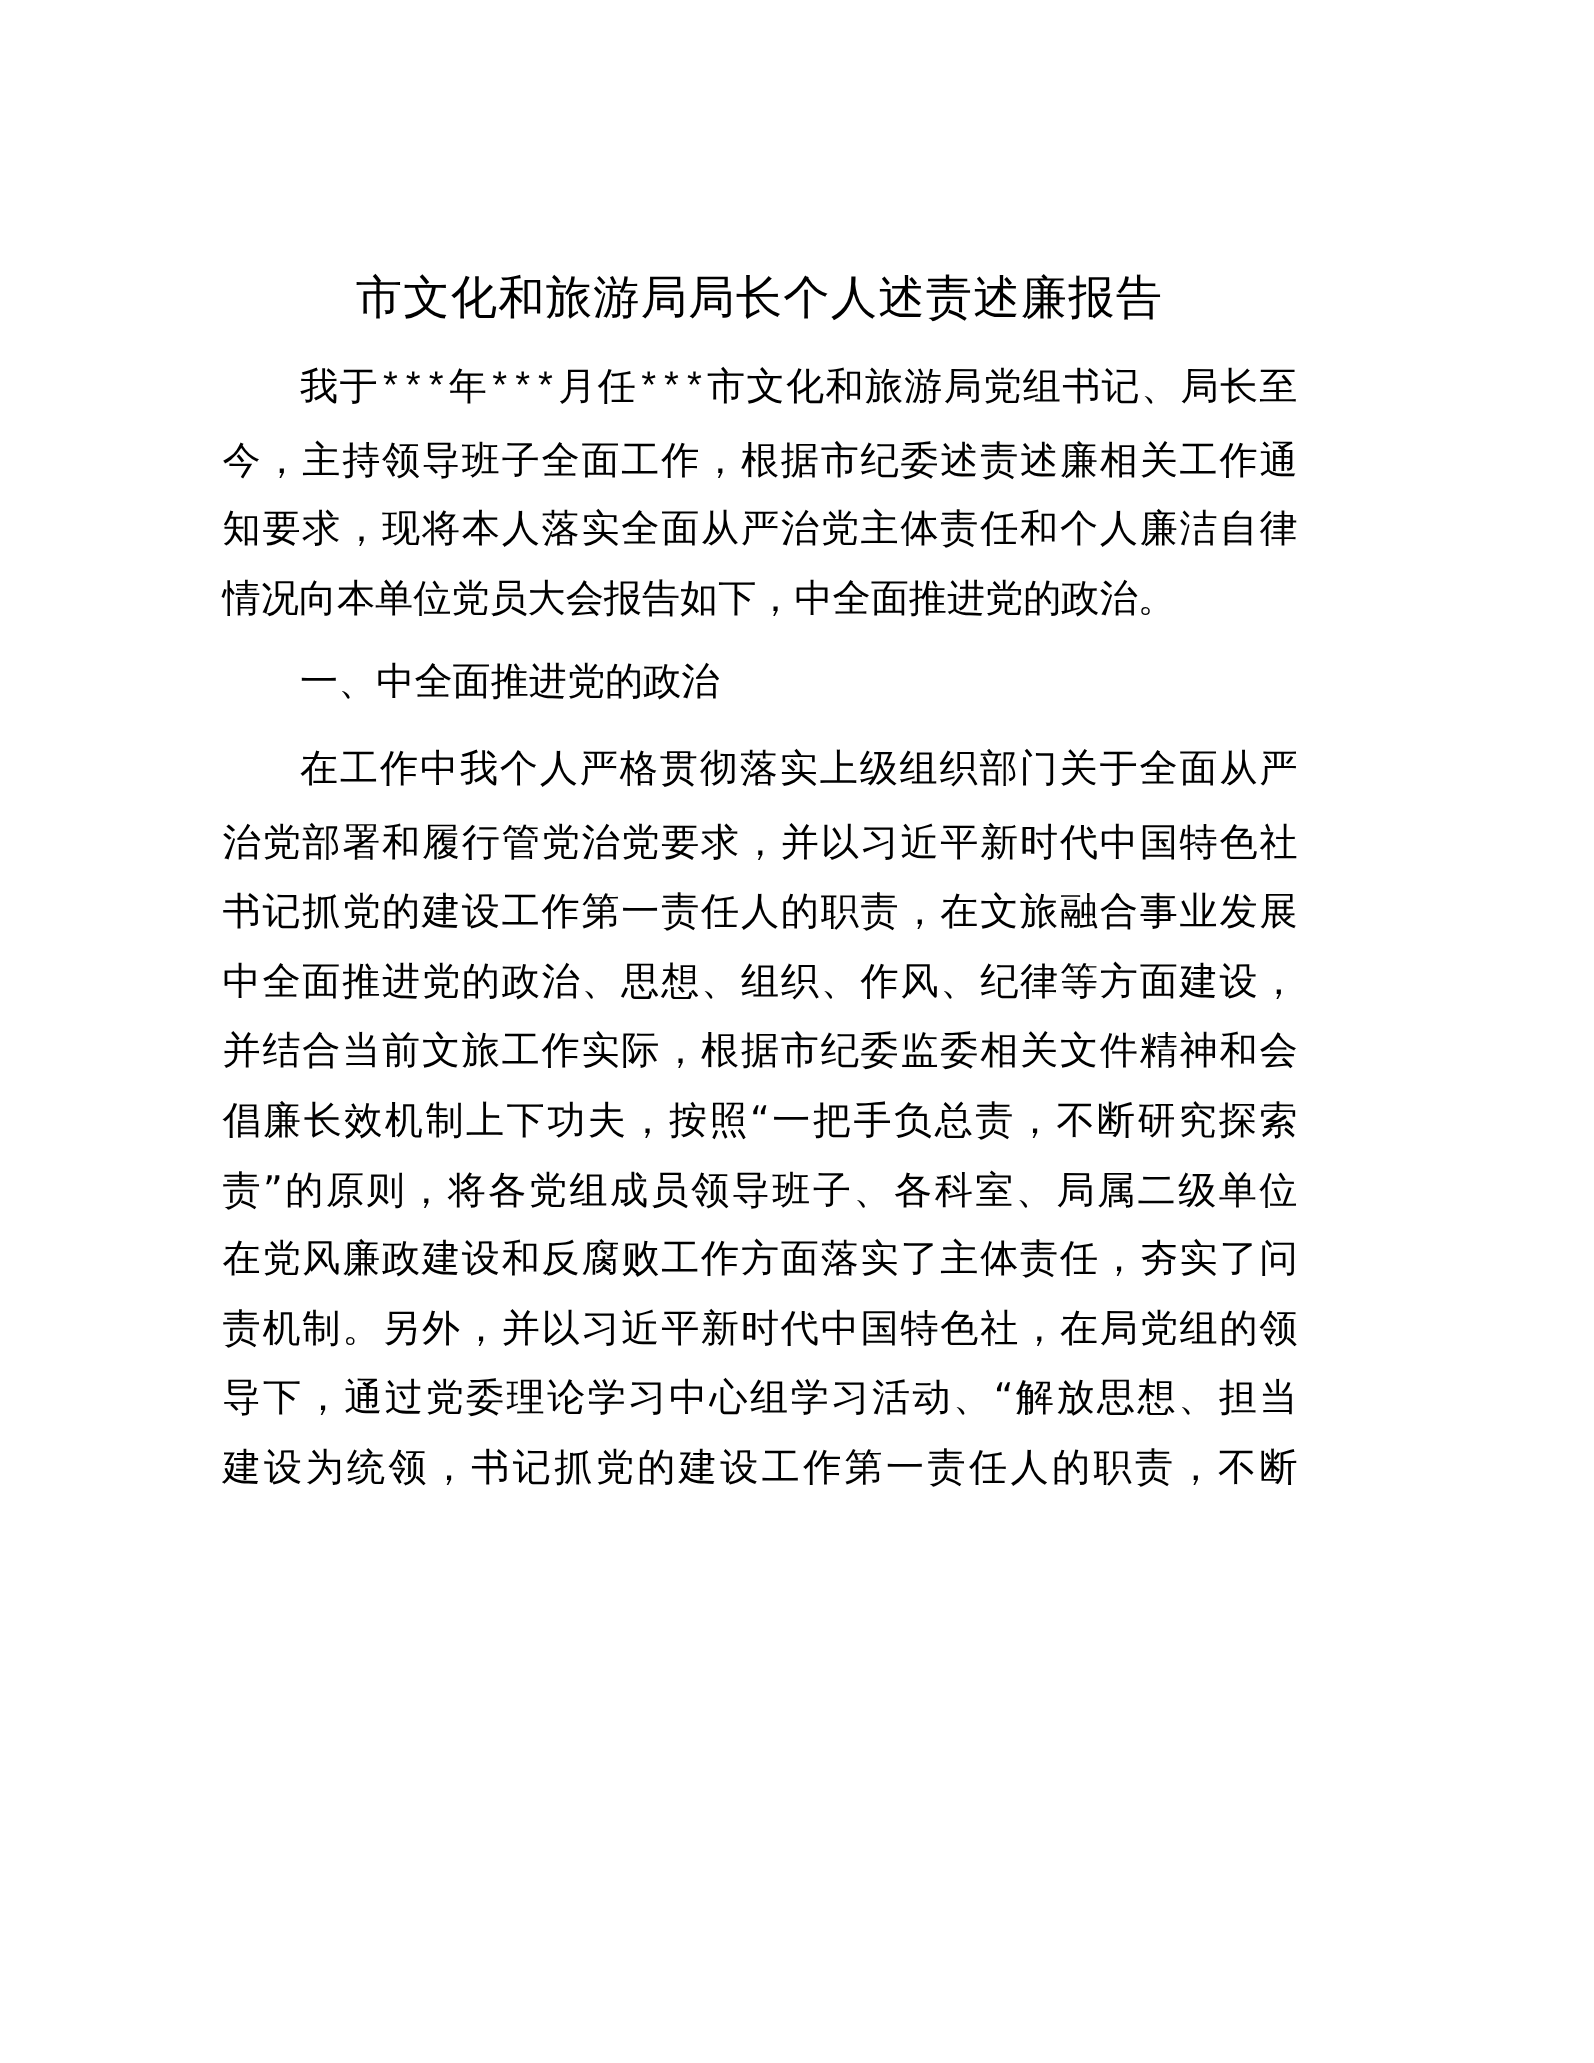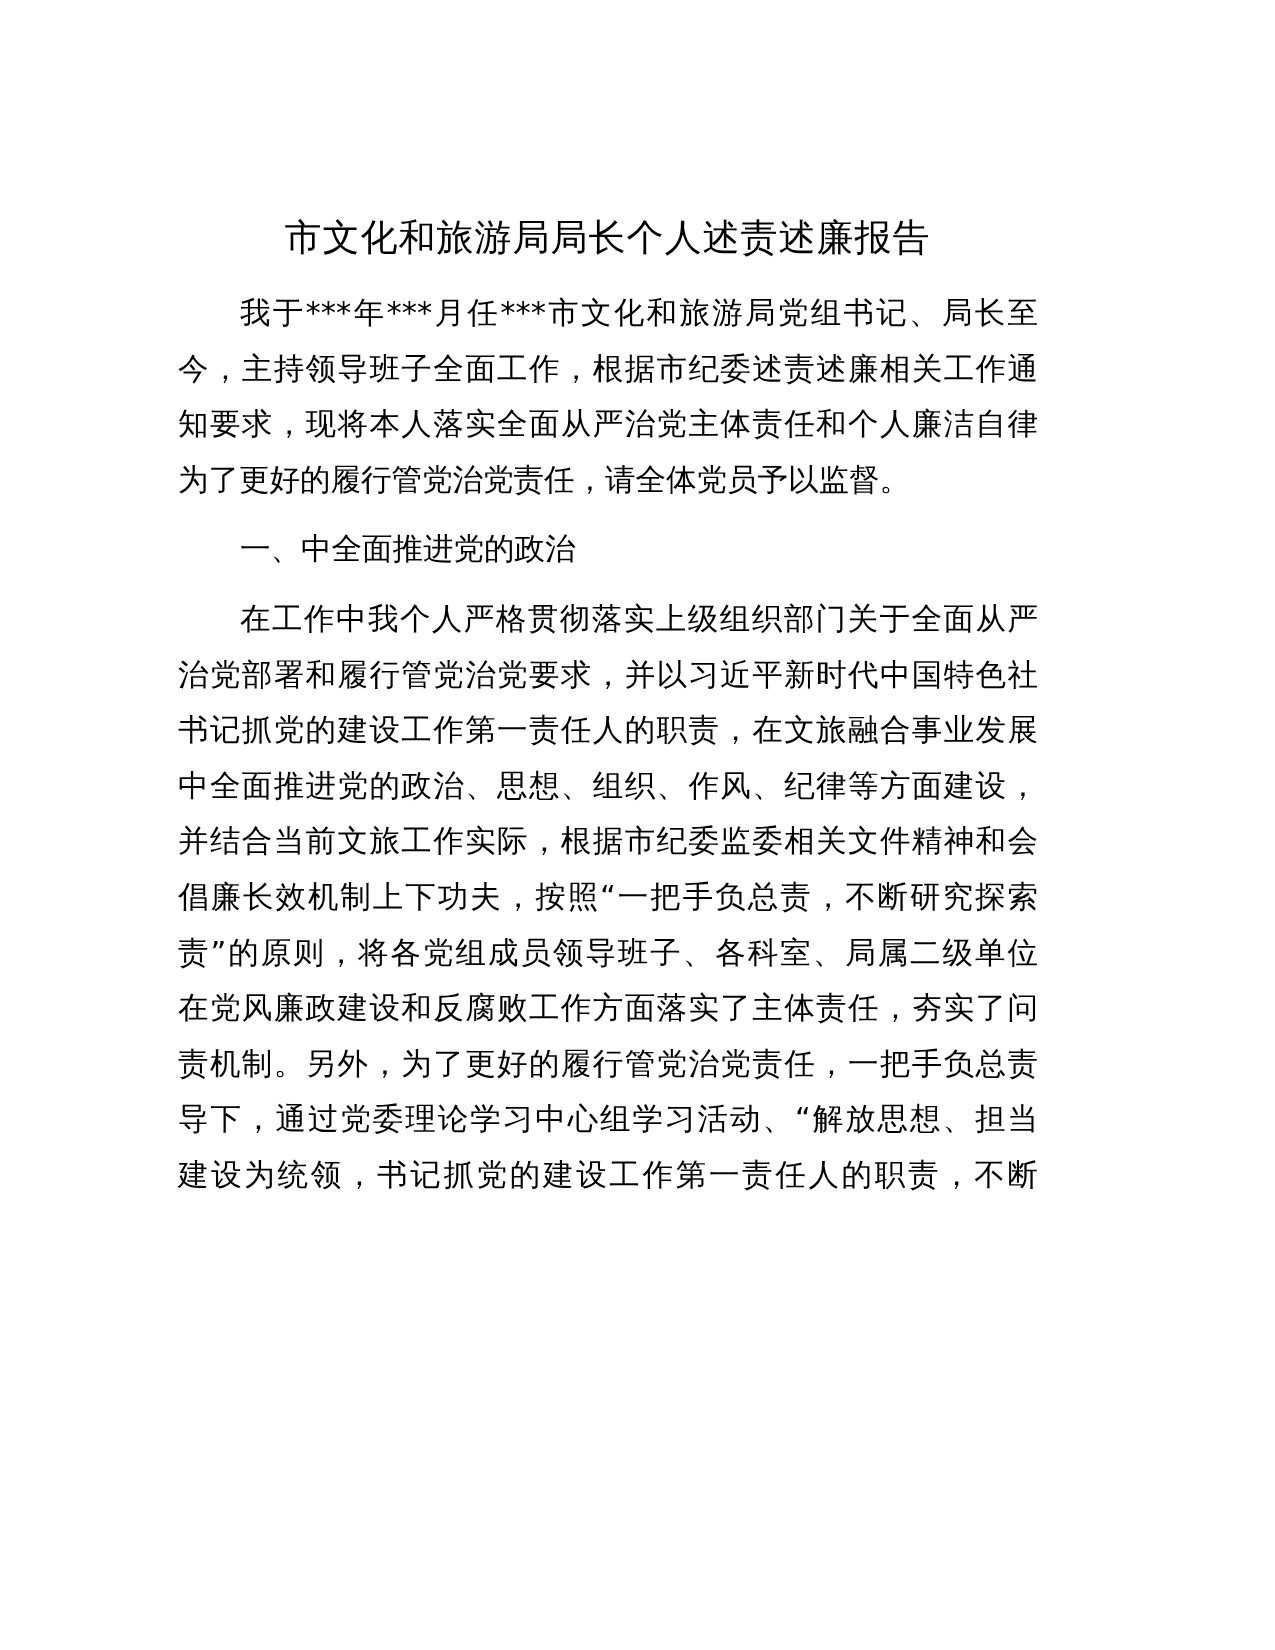--- a/index.html
+++ b/index.html
@@ -46,20 +46,21 @@
       height: 55.6px;
       line-height: 55.6px;
       font-size: 30.5px;
       white-space: nowrap;
       text-align: justify;
       text-align-last: justify;
       letter-spacing: 0px;
     }
     .line.indent {
       padding-left: 62px;
+      font-family: Liberation Mono, monospace;
     }
     .line.last {
       text-align-last: left;
     }
     .gap {
       display: block;
       height: 14px;
     }
   </style>
 </head>
@@ -67,38 +68,38 @@
 
 <div class="page">
   <h1 class="title">市文化和旅游局局长个人述责述廉报告</h1>
 
   <div class="body-text">
 
     <div>
       <span class="line indent">我于***年***月任***市文化和旅游局党组书记、局长至</span>
       <span class="line">今，主持领导班子全面工作，根据市纪委述责述廉相关工作通</span>
       <span class="line">知要求，现将本人落实全面从严治党主体责任和个人廉洁自律</span>
-      <span class="line last">为了更好的履行管党治党责任，请全体党员予以监督。</span>
+      <span class="line last">情况向本单位党员大会报告如下，中全面推进党的政治。</span>
     </div>
 
     <span class="gap"></span>
 
     <div>
       <span class="line indent last">一、中全面推进党的政治</span>
     </div>
 
     <span class="gap"></span>
 
     <div>
       <span class="line indent">在工作中我个人严格贯彻落实上级组织部门关于全面从严</span>
       <span class="line">治党部署和履行管党治党要求，并以习近平新时代中国特色社</span>
       <span class="line">书记抓党的建设工作第一责任人的职责，在文旅融合事业发展</span>
       <span class="line">中全面推进党的政治、思想、组织、作风、纪律等方面建设，</span>
       <span class="line">并结合当前文旅工作实际，根据市纪委监委相关文件精神和会</span>
       <span class="line">倡廉长效机制上下功夫，按照“一把手负总责，不断研究探索</span>
       <span class="line">责”的原则，将各党组成员领导班子、各科室、局属二级单位</span>
       <span class="line">在党风廉政建设和反腐败工作方面落实了主体责任，夯实了问</span>
-      <span class="line">责机制。另外，为了更好的履行管党治党责任，一把手负总责</span>
+      <span class="line">责机制。另外，并以习近平新时代中国特色社，在局党组的领</span>
       <span class="line">导下，通过党委理论学习中心组学习活动、“解放思想、担当</span>
       <span class="line">建设为统领，书记抓党的建设工作第一责任人的职责，不断</span>
     </div>
   </div>
 </div>
 
 </body></html>

